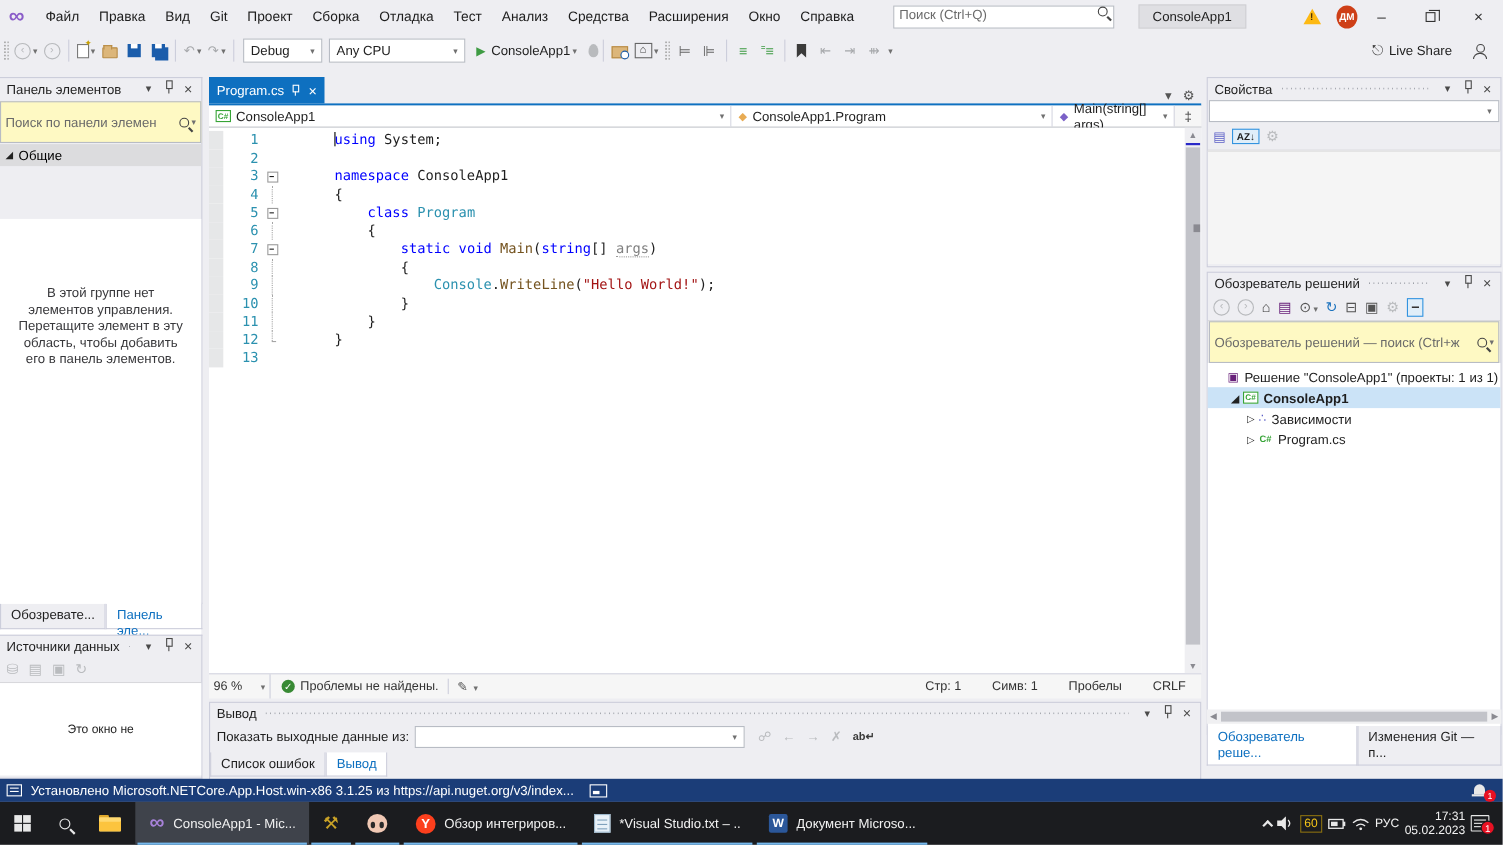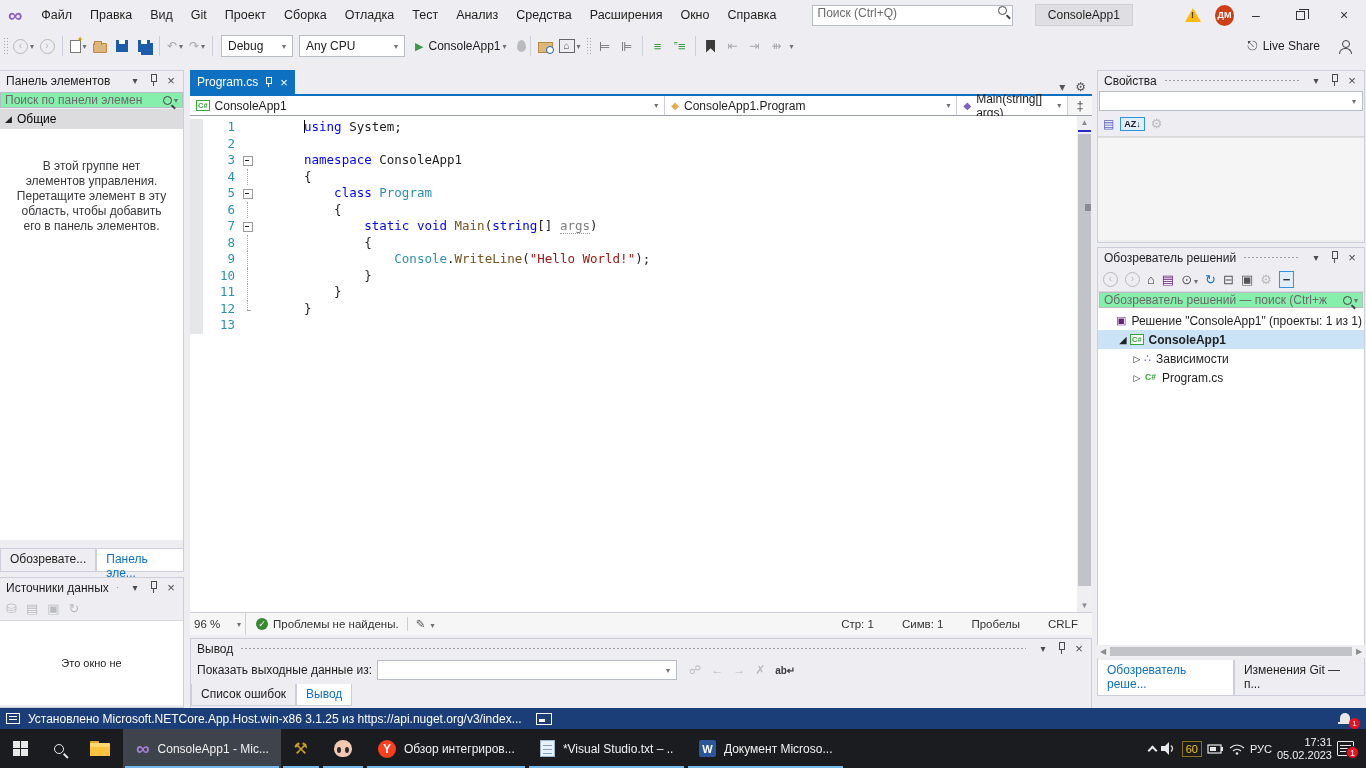--- a/index.html
+++ b/index.html
@@ -55,29 +55,29 @@
   .person-ic::after { content:""; position:absolute; left:1px; top:8px; width:11px; height:5px; border:1.5px solid #444; border-bottom:none; border-radius:6px 6px 0 0; }
 
   
   .panel-title { height:19px; display:flex; align-items:center; font-size:12px; color:#1E1E1E; padding:0 4px 0 6px; }
   .drag-dots { flex:1; height:5px; margin:0 7px; background-image:radial-gradient(#9DA0A8 22%, transparent 24%); background-size:4px 3px; background-repeat:repeat-x; background-position:0 1px; }
   .pt-btn { width:16px; text-align:center; color:#4A4A4A; font-size:10px; margin-left:2px; }
   .pin { width:9px; height:12px; position:relative; display:inline-block; }
   .pin::before { content:""; position:absolute; left:2px; top:0; width:4px; height:6px; border:1px solid #4A4A4A; }
   .pin::after { content:""; position:absolute; left:4px; top:7px; width:1px; height:5px; background:#4A4A4A; }
   .close-x { font-size:13px; color:#4A4A4A; }
-  .side-search { height:16px; border:1px solid #B8BCC4; background:#86efac; display:flex; align-items:center; padding:0 4px; margin:2px 0 0 0; }
+  .side-search { height:38px; border:1px solid #B8BCC4; background:#fef9c3; display:flex; align-items:center; padding:0 4px; margin:2px 0 0 0; }
   .side-search input { border:none; outline:none; flex:1; font-size:12px; font-family:"Liberation Sans",sans-serif; background:transparent; color:#333; min-width:0; }
   .side-search input::placeholder { color:#6A6A6A; }
 
   
   #toolbox { position:absolute; left:0; top:70px; width:184px; height:479px; background:#EEEEF2; border:1px solid #CCCEDB; border-left:none; }
   #toolbox-general { height:20px; background:#DCDCDE; display:flex; align-items:center; font-size:12px; padding-left:5px; margin-top:1px; }
   .exp-arrow { font-size:9px; margin-right:5px; color:#222; }
-  #toolbox-body { background:#fff; height:calc(100% - 66px); padding-top:30px; }
+  #toolbox-body { background:#fff; height:calc(100% - 66px); padding-top:60px;margin-top:48px; }
   #toolbox-empty { width:150px; margin:0 auto; font-size:12px; color:#38383B; text-align:center; line-height:15px; }
   #left-tabs { position:absolute; left:0; top:549px; width:184px; height:23px; display:flex; font-size:12px; }
   .stack-tab { padding:3px 9px 4px; border:1px solid #CCCEDB; border-top:none; background:#EEEEF2; color:#1E1E1E; }
   .stack-tab.sel { background:#FFFFFF; color:#0E70C0; }
   #datasources { position:absolute; left:0; top:577px; width:184px; height:131px; background:#EEEEF2; border:1px solid #CCCEDB; border-left:none; }
   #ds-toolbar { height:24px; display:flex; align-items:center; padding-left:6px; color:#B9BBBE; font-size:13px; gap:9px; border-bottom:1px solid #D8D8DC; }
   #ds-body { background:#fff; height:calc(100% - 45px); display:flex; align-items:center; justify-content:center; font-size:11px; color:#1E1E1E; }
 
   
   #editor-group { position:absolute; left:190px; top:70px; width:902px; height:566px; }
@@ -249,21 +249,21 @@
       <span class="icon-floppy icon-floppy2"></span>
     </span>
   <span class="tb-sep"></span>
   <span class="tb-btn gray">↶<span class="dd-arrow">▾</span></span>
   <span class="tb-btn gray">↷<span class="dd-arrow">▾</span></span>
   <span class="tb-sep"></span>
   <span class="combo" style="width:72px;margin-left:4px;">
       <span>Debug</span>
       <span class="dd-arrow">▾</span>
     </span>
-  <span class="combo" style="width:106px;margin-left:6px;">
+  <span class="combo" style="width:124px;margin-left:6px;">
       <span>Any CPU</span>
       <span class="dd-arrow">▾</span>
     </span>
   <span class="tb-btn" style="margin-left:8px;">
       <span class="play">▶</span>
       <span style="color:#1E1E1E;">ConsoleApp1</span>
       <span class="dd-arrow">▾</span>
     </span>
   <span class="flame"></span>
   <span class="tb-sep"></span>

